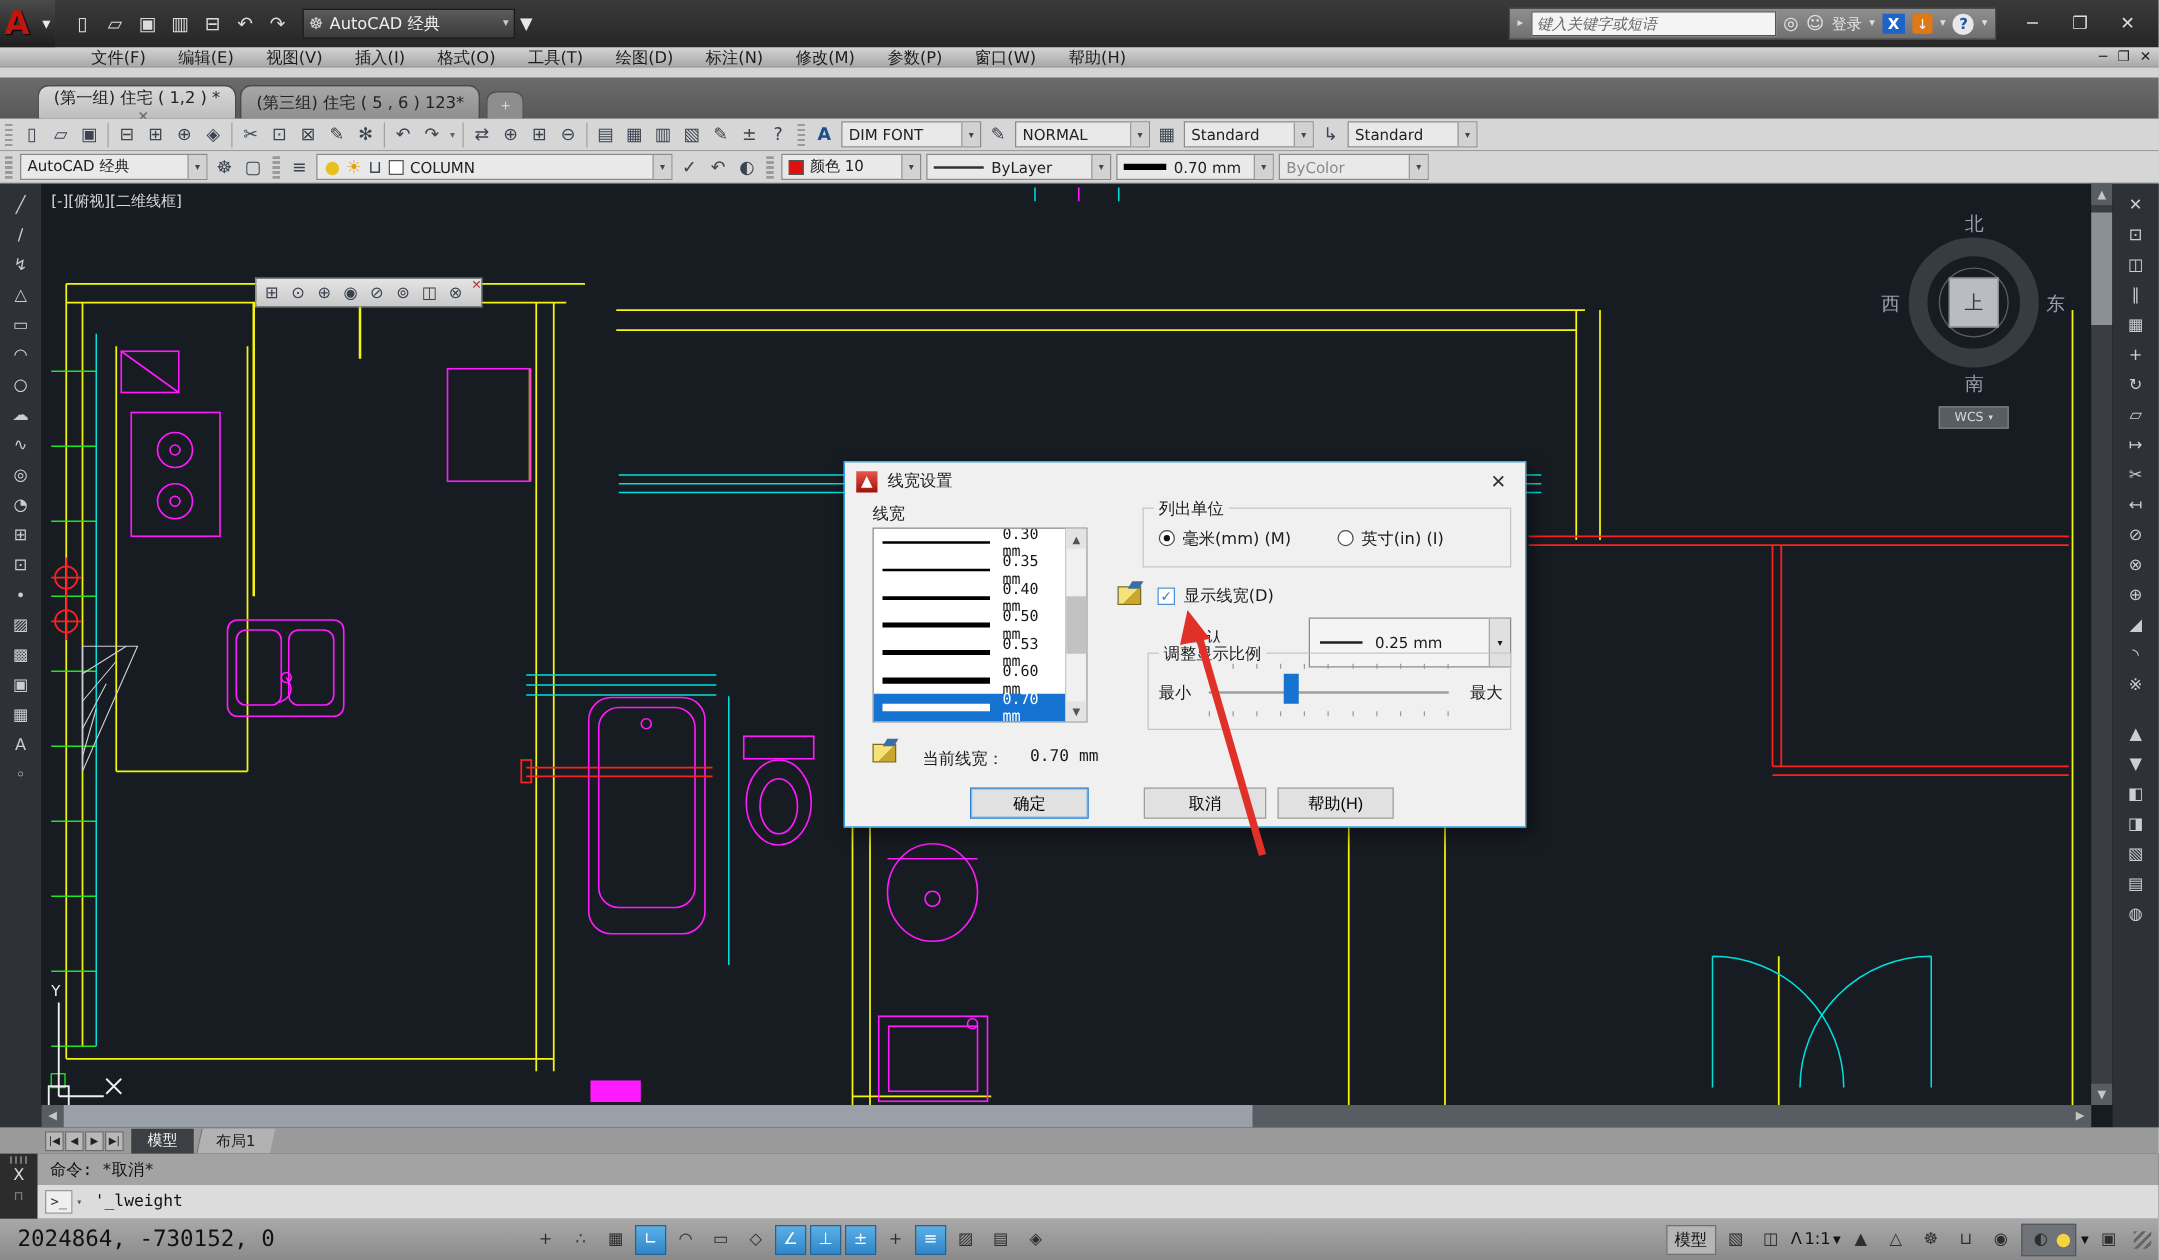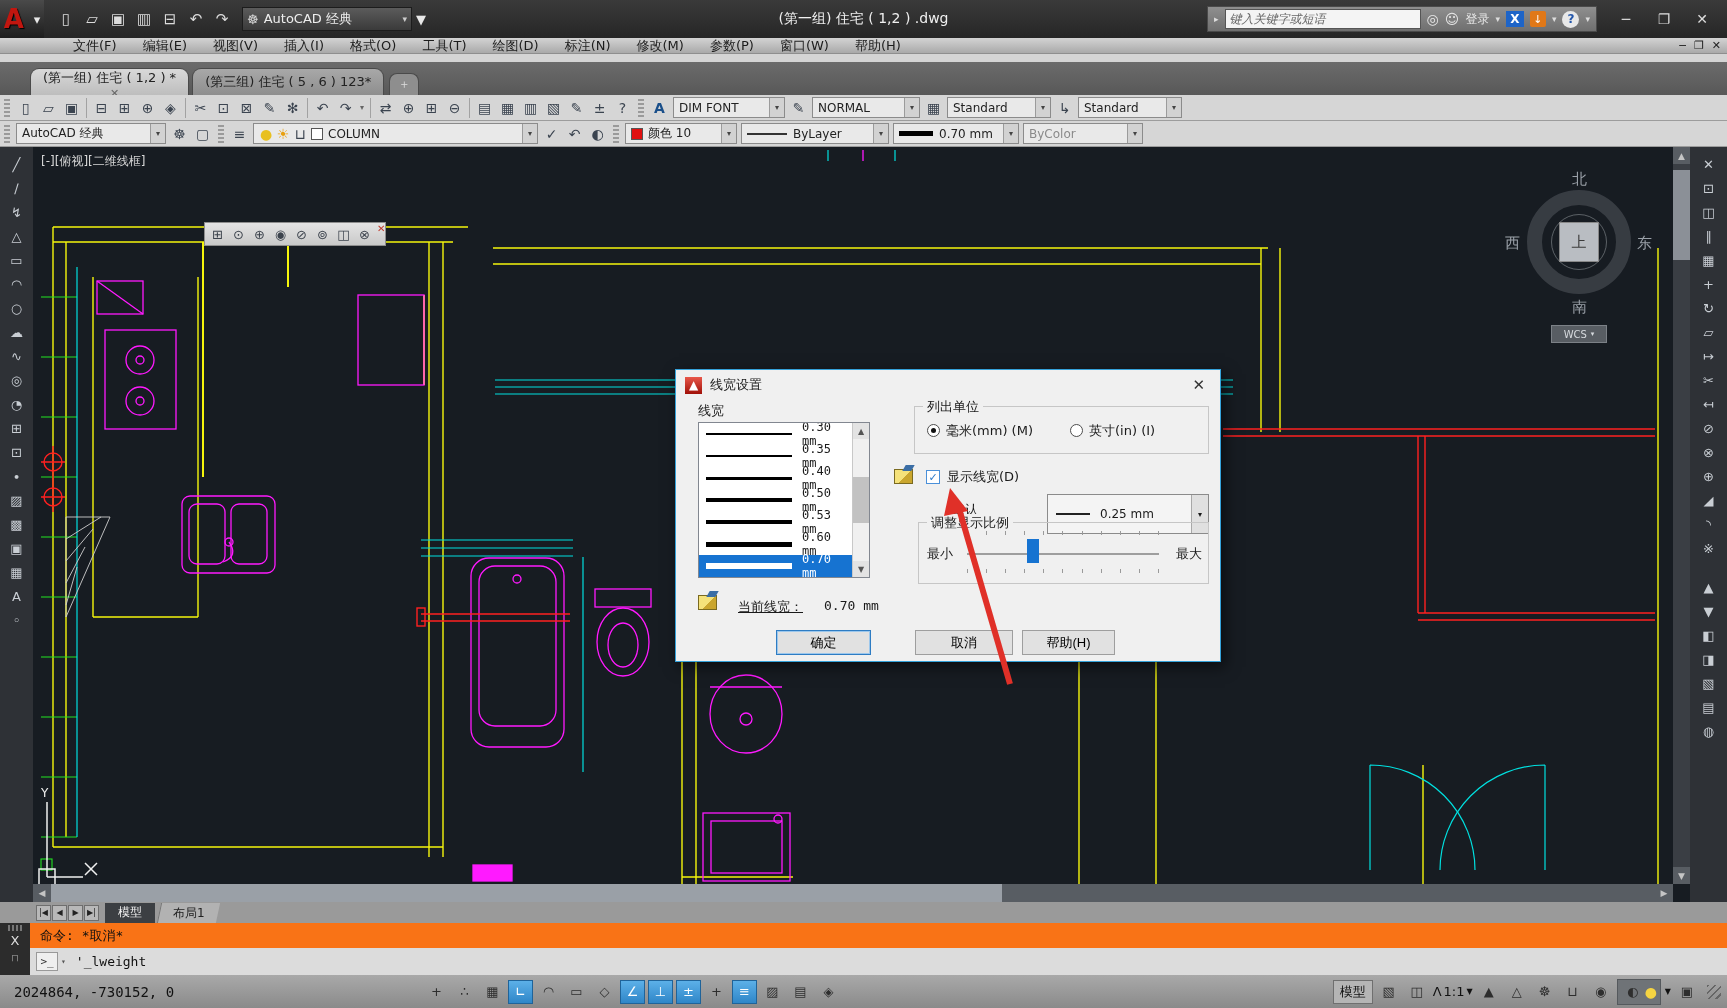--- a/index.html
+++ b/index.html
@@ -163,21 +163,21 @@
   #default-combo .caret { margin-left:auto; width:17px; height:100%; background:#e0e0e0;
     border-left:1px solid #a8a8a8; display:flex; align-items:center; justify-content:center; font-size:8px; }
   #scale-grp { left:242px; top:152px; width:291px; height:62px; }
   #scale-grp .minl { position:absolute; left:8px; top:22px; }
   #scale-grp .maxl { position:absolute; right:6px; top:22px; }
   .ticks { position:absolute; left:48px; width:192px; height:4px; display:flex; justify-content:space-between; }
   .ticks i { width:1px; height:4px; background:#9a9a9a; }
   #slider-track { position:absolute; left:48px; top:30px; width:192px; height:2px; background:#9e9e9e; }
   #slider-handle { position:absolute; left:108px; top:16px; width:12px; height:24px; background:#1673d1; }
   #cur-icon { position:absolute; left:22px; top:225px; }
-  #cur-label { position:absolute; left:62px; top:228px;text-decoration:underline; }
+  #cur-label { position:absolute; left:62px; top:228px; }
   #cur-value { position:absolute; left:148px; top:228px; font-family:"DejaVu Sans Mono","Liberation Mono",monospace; }
   .dbtn { position:absolute; top:260px; height:25px; background:#e1e1e1; border:1px solid #9e9e9e;
     font-size:13px; display:flex; align-items:center; justify-content:center; }
   #btn-ok { left:100px; width:95px; border:1px solid #2e7cc3; box-shadow:0 0 0 1px #9cc7ec inset; }
   #btn-cancel { left:239px; width:98px; }
   #btn-help { left:346px; width:93px; }
 
   
   #arrow-svg { position:absolute; left:0; top:0; width:1727px; height:1008px; z-index:60; pointer-events:none; }
 
@@ -191,33 +191,33 @@
   .mtab.active { background:#3c3f43; color:#f0f0f0; }
   .mtab.idle { background:#b2b2b2; color:#222; border-left:1px solid #777;
     transform:skewX(-12deg); margin-left:4px; }
   .mtab.idle span { transform:skewX(12deg); }
 
   #cmdwin { position:absolute; left:0; top:923px; width:1727px; height:52px; background:#2c2c2c; }
   #cmd-side { position:absolute; left:0; top:0; width:30px; height:52px; background:#2c2c2c;
     display:flex; flex-direction:column; align-items:center; color:#ddd; }
   #cmd-side .gripv { width:14px; height:6px; margin:2px 0;
     background:repeating-linear-gradient(90deg,#777 0 2px,#2c2c2c 2px 4px); }
-  #cmd-hist { position:absolute; left:30px; top:0; width:1697px; height:25px; background:#f97316;
+  #cmd-hist { position:absolute; left:30px; top:0; width:1697px; height:25px; background:#a3a3a3;
     color:#111; display:flex; align-items:center; padding-left:10px;
     font-family:"DejaVu Sans Mono","Liberation Mono",monospace; font-size:13px; }
   #cmd-input { position:absolute; left:30px; top:25px; width:1697px; height:27px; background:#dcdcdc;
     display:flex; align-items:center; padding-left:6px; color:#111;
     font-family:"DejaVu Sans Mono","Liberation Mono",monospace; font-size:13px; }
   #cmd-prompt { width:22px; height:19px; background:#efefef; border:1px solid #999; color:#333;
     font-size:11px; display:flex; align-items:center; justify-content:center; margin-right:3px; }
   #cmd-caret2 { font-size:8px; color:#555; margin-right:10px; }
 
   #statusbar { position:absolute; left:0; top:975px; width:1727px; height:33px;
     background:linear-gradient(#a9a9a9,#8a8a8a); display:flex; align-items:center; color:#111; }
-  #coords { font-family:"DejaVu Sans Mono","Liberation Mono",monospace; font-size:14px;
+  #coords { font-family:"DejaVu Sans Mono","Liberation Mono",monospace; font-size:18px;
     margin-left:14px; width:240px; }
   #toggles { display:flex; gap:3px; margin-left:170px; }
   #toggles .icon { width:25px; height:24px; display:flex; align-items:center; justify-content:center;
     font-size:13px; color:#2e2e2e; border:1px solid transparent; }
   #toggles .icon.on { background:linear-gradient(#5cb0e8,#2f86c8); border:1px solid #1f6399; color:#fff; }
   #st-right { margin-left:auto; display:flex; align-items:center; gap:4px; margin-right:6px; }
   #st-right .icon { width:24px; height:24px; display:flex; align-items:center; justify-content:center;
     font-size:13px; color:#2e2e2e; }
   #st-model-btn { padding:2px 6px; border:1px solid #6f6f6f; background:#b5b5b5; font-size:13px; }
   #ann-scale { display:flex; align-items:center; gap:2px; font-size:13px; }
@@ -244,21 +244,20 @@
         <span class="icon">⊟</span>
         <span class="icon">↶</span>
         <span class="icon">↷</span>
       </div>
     <div class="ws-combo">
       <span class="gear">☸</span>
       <span>AutoCAD 经典</span>
       <span class="caret">▾</span>
     </div>
     <span class="qat caret" style="margin-left:4px">▼</span>
-    <div id="title-text">(第一组) 住宅 ( 1,2 ) .dwg</div>
     <div id="infocenter">
       <span style="color:#ddd;font-size:9px">▸</span>
       <div id="search-box">
           <span>键入关键字或短语</span>
         </div>
       <span class="ic-icon">◎</span>
       <span class="ic-icon">☺</span>
       <span style="font-size:12px">登录</span>
       <span class="ic-caret">▾</span>
       <span class="xlogo">X</span>

